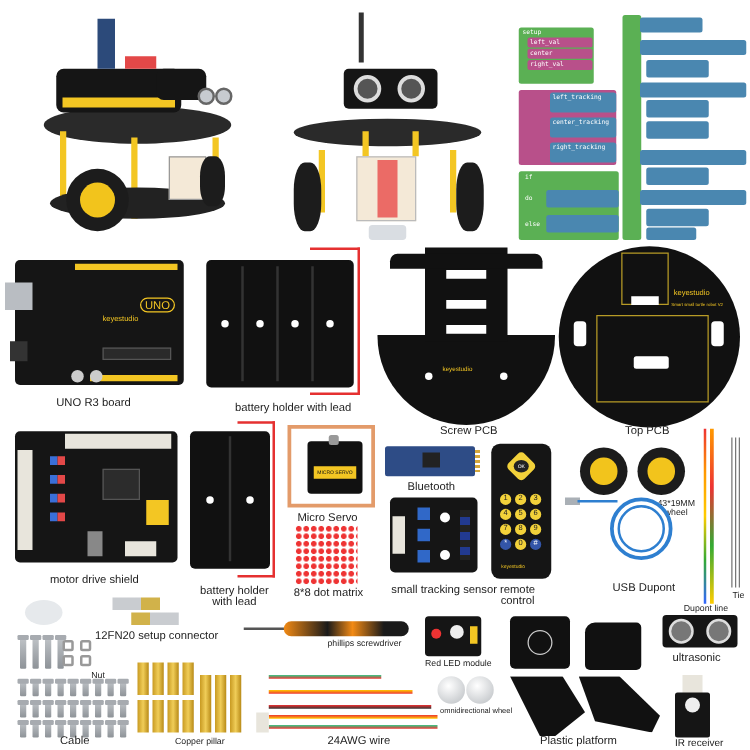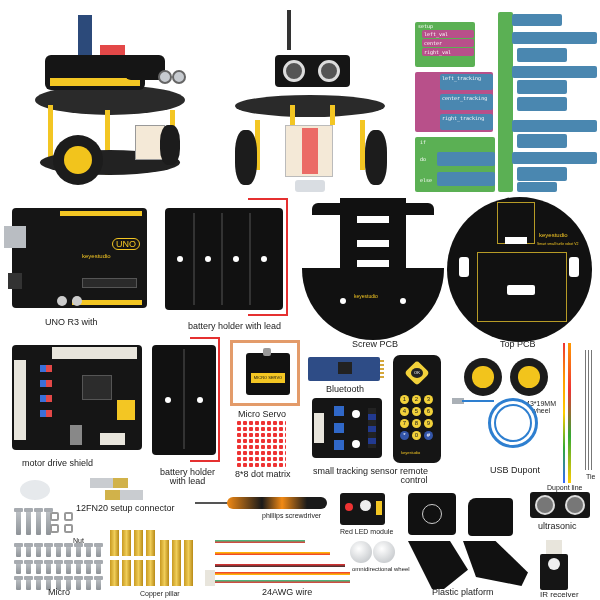--- a/index.html
+++ b/index.html
@@ -104,21 +104,21 @@
   <div class="abs" style="left:-8px;top:18px;width:22px;height:22px;background:#b9bdc2;"></div>
   <div class="abs" style="left:-4px;top:65px;width:14px;height:16px;background:#333;"></div>
   <div class="abs yellow" style="left:48px;top:3px;width:82px;height:5px;"></div>
   <div class="abs yellow" style="left:60px;top:92px;width:70px;height:5px;"></div>
   <div class="abs" style="left:70px;top:70px;width:55px;height:10px;background:#2a2a2a;border:1px solid #555;"></div>
   <div class="abs" style="left:100px;top:30px;font-size:9px;color:#f3c623;border:1px solid #f3c623;border-radius:6px;padding:0 3px;">UNO</div>
   <div class="abs" style="left:70px;top:45px;font-size:6px;color:#f3c623;">keyestudio</div>
   <div class="abs" style="left:45px;top:88px;width:10px;height:10px;border-radius:50%;background:#ccc;"></div>
   <div class="abs" style="left:60px;top:88px;width:10px;height:10px;border-radius:50%;background:#ccc;"></div>
 </div>
-<div class="label" style="left:45px;top:318px;">UNO R3 with</div>
+<div class="label" style="left:45px;top:318px;">UNO R3 board</div>
 
 <div class="abs" style="left:165px;top:208px;width:118px;height:102px;background:#111;border-radius:4px;">
   <div class="abs" style="left:28px;top:5px;width:2px;height:92px;background:#333;"></div>
   <div class="abs" style="left:56px;top:5px;width:2px;height:92px;background:#333;"></div>
   <div class="abs" style="left:84px;top:5px;width:2px;height:92px;background:#333;"></div>
   <div class="hole" style="left:12px;top:48px;"></div>
   <div class="hole" style="left:40px;top:48px;"></div>
   <div class="hole" style="left:68px;top:48px;"></div>
   <div class="hole" style="left:96px;top:48px;"></div>
 </div>
@@ -159,21 +159,21 @@
   <div class="abs" style="left:34px;top:35px;width:6px;height:7px;background:#e34848;"></div>
   <div class="abs" style="left:28px;top:50px;width:6px;height:7px;background:#3a6fd8;"></div>
   <div class="abs" style="left:34px;top:50px;width:6px;height:7px;background:#e34848;"></div>
   <div class="abs" style="left:28px;top:65px;width:6px;height:7px;background:#3a6fd8;"></div>
   <div class="abs" style="left:34px;top:65px;width:6px;height:7px;background:#e34848;"></div>
   <div class="abs" style="left:70px;top:30px;width:30px;height:25px;background:#2c2c2c;border:1px solid #555;"></div>
   <div class="abs yellow" style="left:105px;top:55px;width:18px;height:20px;"></div>
   <div class="abs" style="left:58px;top:80px;width:12px;height:20px;background:#888;"></div>
   <div class="abs" style="left:88px;top:88px;width:25px;height:12px;background:#e8e5dc;"></div>
 </div>
-<div class="label" style="left:22px;top:459px;">motor drive shield</div>
+<div class="label" style="left:40px;top:459px;">motor drive shield</div>
 
 <div class="abs" style="left:152px;top:345px;width:64px;height:110px;background:#111;border-radius:4px;">
   <div class="abs" style="left:31px;top:4px;width:2px;height:100px;background:#333;"></div>
   <div class="hole" style="left:13px;top:52px;"></div>
   <div class="hole" style="left:45px;top:52px;"></div>
 </div>
 <div class="abs" style="left:190px;top:337px;width:30px;height:125px;border:2px solid #e53030;border-left:none;"></div>
 <div class="label" style="left:160px;top:468px;">
   <div>battery holder</div>
   <div>with lead</div>
@@ -299,21 +299,21 @@
     <div class="screw" style="left:76px;top:68px;"></div>
     <div class="screw" style="left:86px;top:68px;"></div>
 </div>
 <div class="abs" style="left:50px;top:512px;width:30px;height:25px;">
   <div class="abs" style="left:0;top:0;width:9px;height:9px;border:2px solid #999;border-radius:2px;"></div>
   <div class="abs" style="left:14px;top:0;width:9px;height:9px;border:2px solid #999;border-radius:2px;"></div>
   <div class="abs" style="left:0;top:12px;width:9px;height:9px;border:2px solid #999;border-radius:2px;"></div>
   <div class="abs" style="left:14px;top:12px;width:9px;height:9px;border:2px solid #999;border-radius:2px;"></div>
 </div>
 <div class="label small" style="left:73px;top:537px;">Nut</div>
-<div class="label" style="left:48px;top:588px;">Micro</div>
+<div class="label" style="left:48px;top:588px;">Cable</div>
 
 <div class="abs" style="left:110px;top:530px;width:90px;height:60px;">
   <div class="pillar" style="left:0;top:0;height:26px;"></div>
   <div class="pillar" style="left:12px;top:0;height:26px;"></div>
   <div class="pillar" style="left:24px;top:0;height:26px;"></div>
   <div class="pillar" style="left:36px;top:0;height:26px;"></div>
   <div class="pillar" style="left:0;top:30px;height:26px;"></div>
   <div class="pillar" style="left:12px;top:30px;height:26px;"></div>
   <div class="pillar" style="left:24px;top:30px;height:26px;"></div>
   <div class="pillar" style="left:36px;top:30px;height:26px;"></div>

